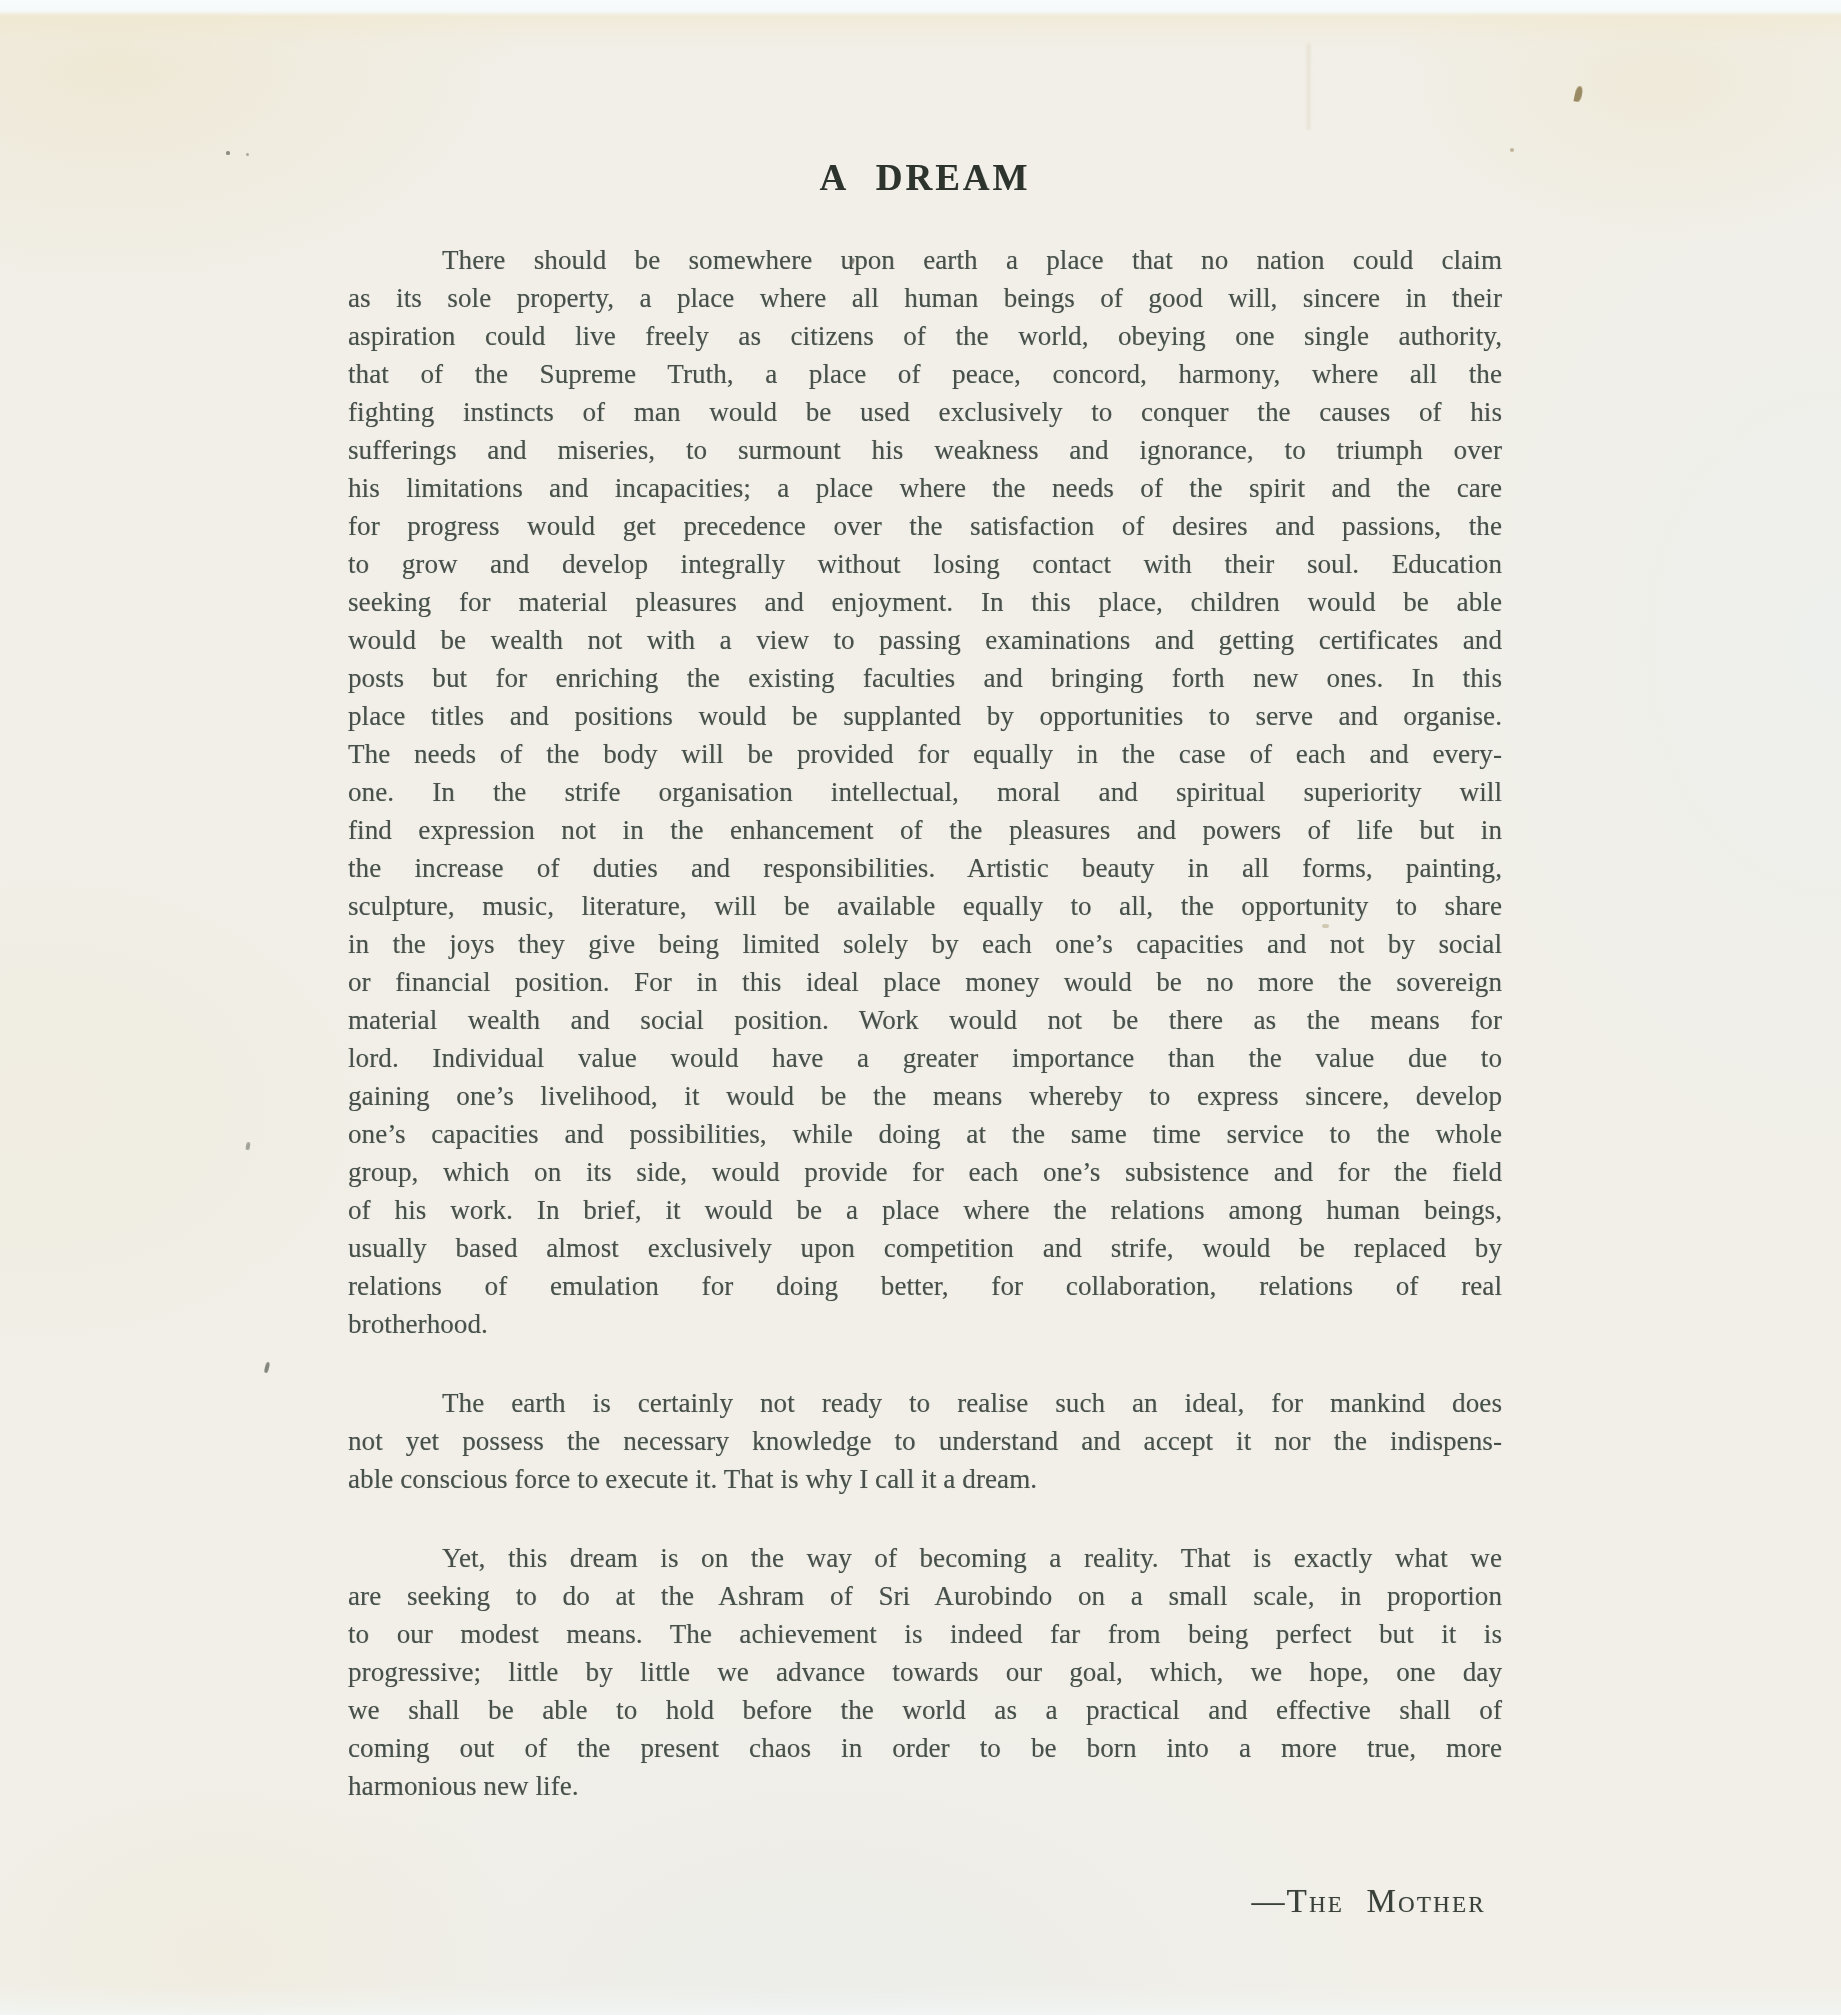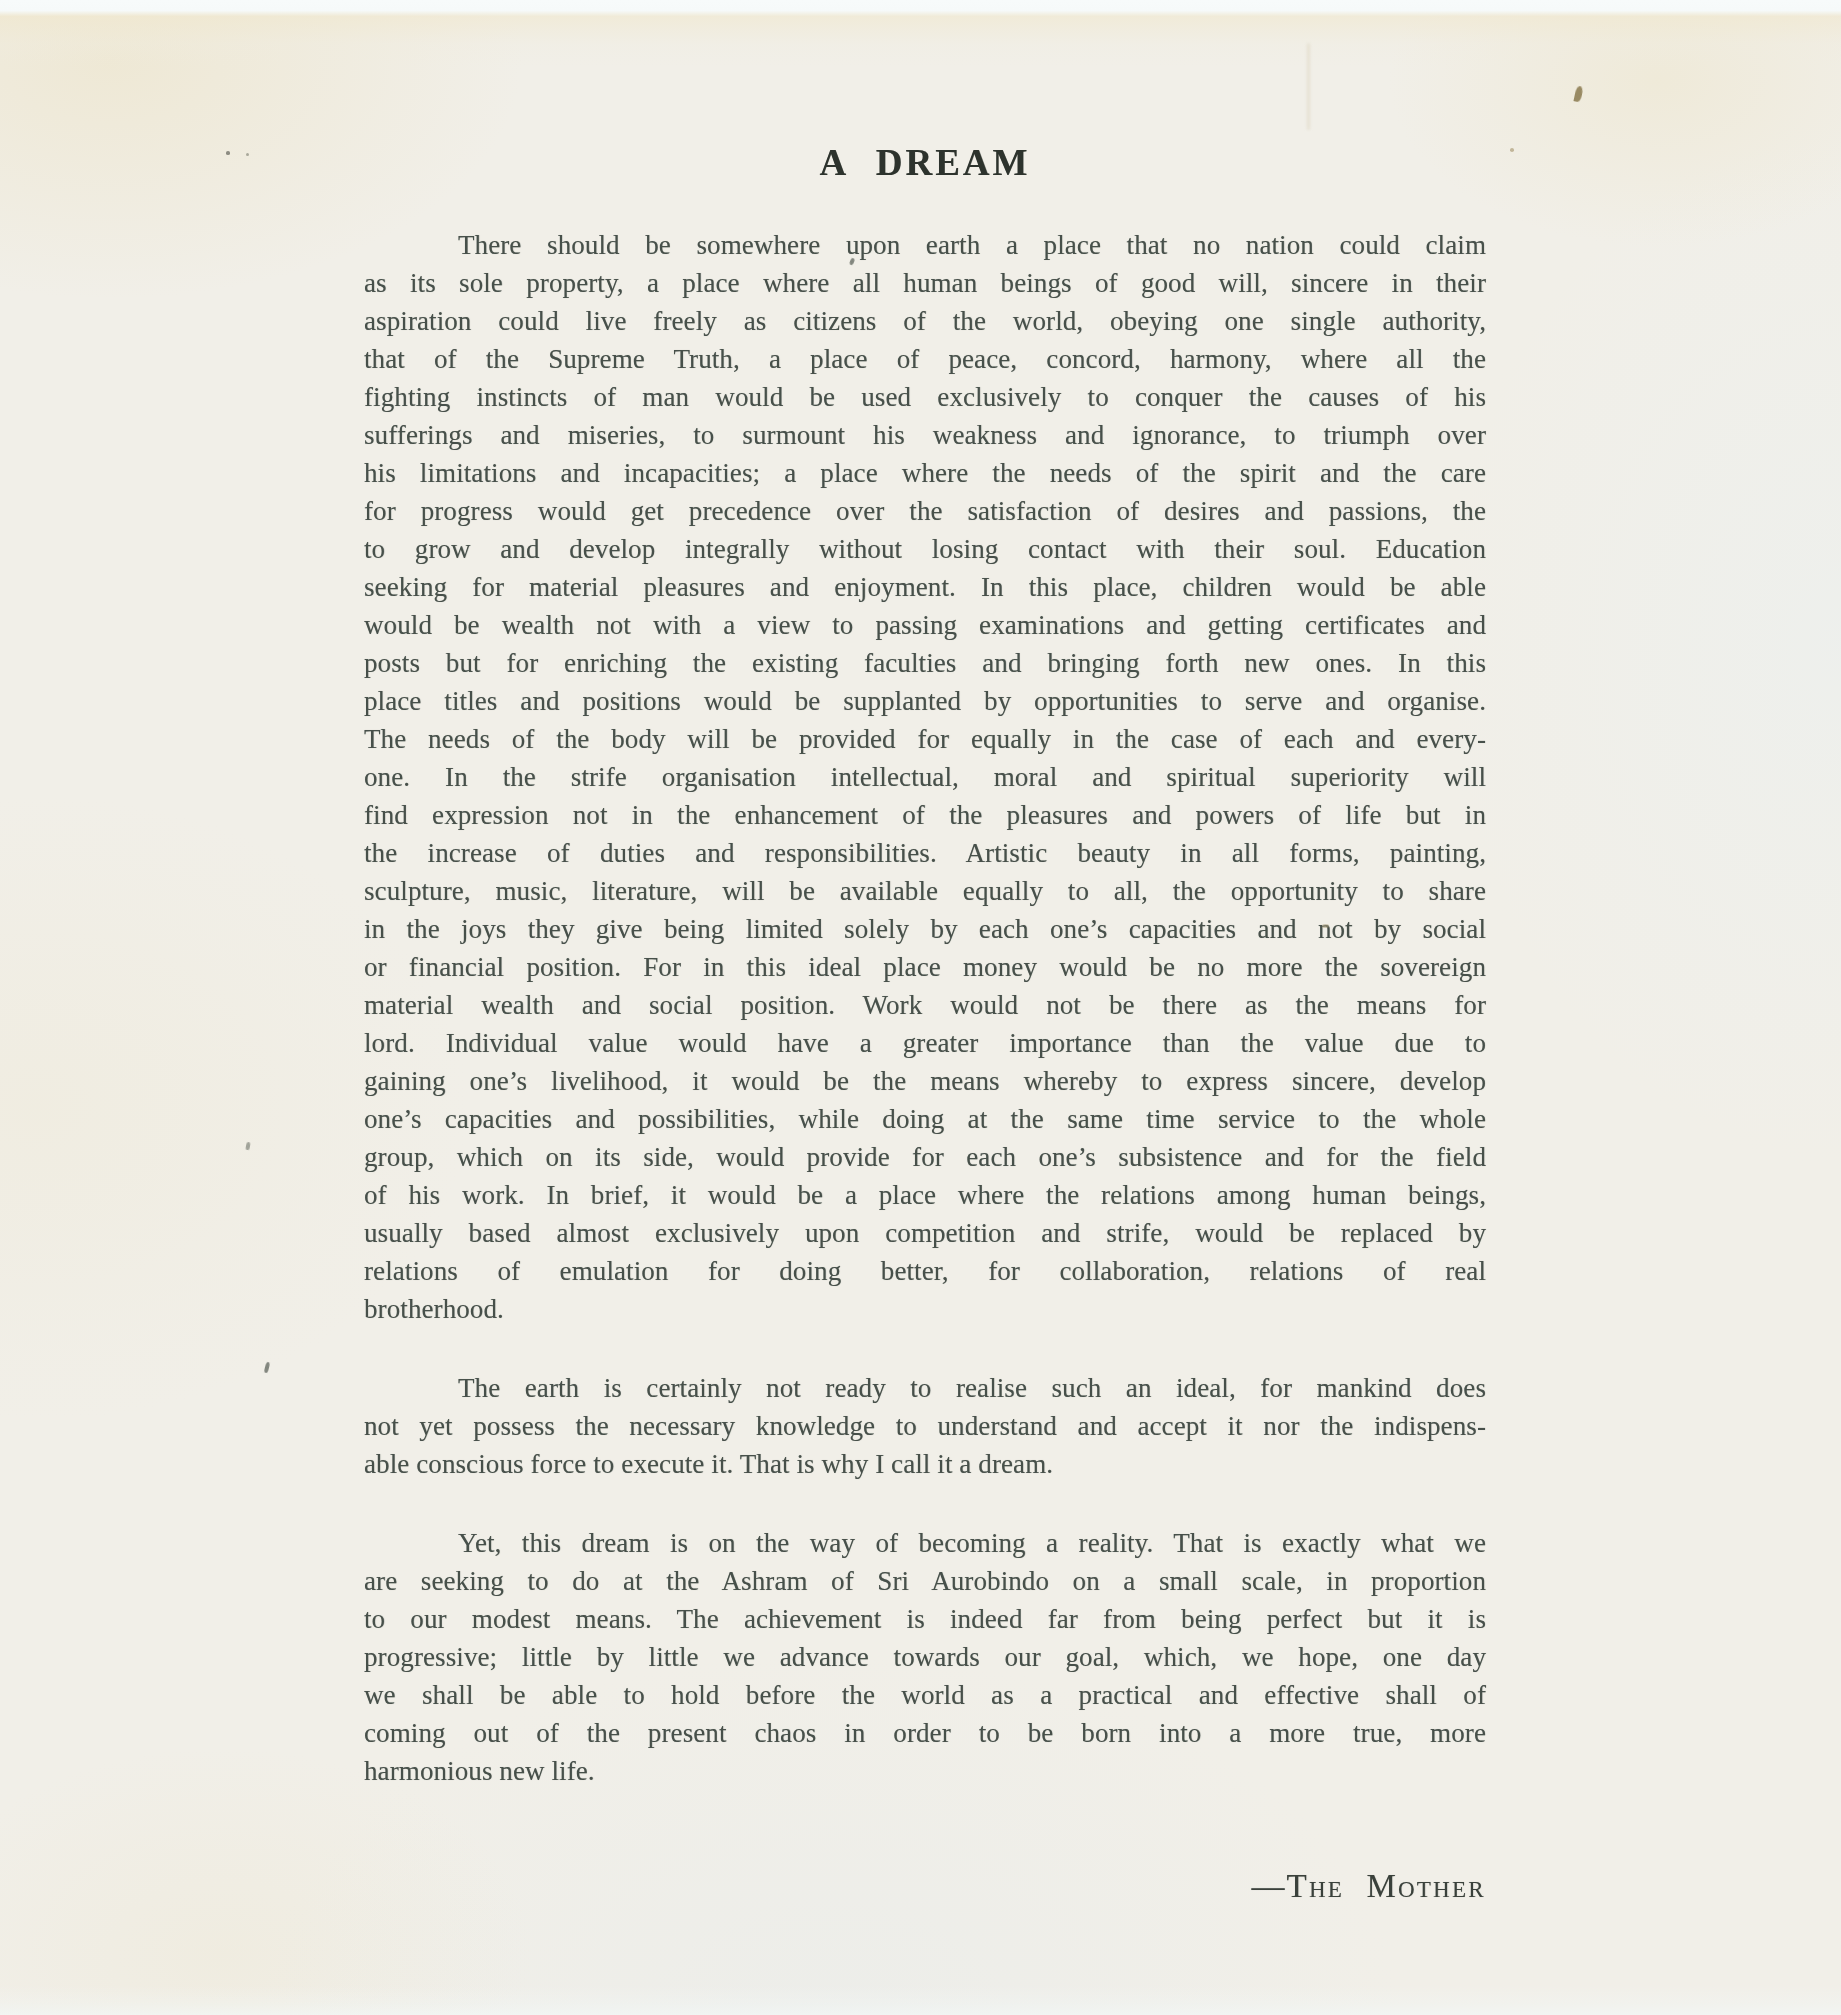--- a/index.html
+++ b/index.html
@@ -13,33 +13,33 @@
       linear-gradient(to bottom, #f7fbfb 0px, #f6fafa 10.4px, rgba(240,231,204,0.55) 16.3px, rgba(240,236,222,0.25) 44px, rgba(240,236,222,0) 67px),
       linear-gradient(to top, rgba(243,248,248,0.65) 0px, rgba(243,248,248,0.35) 10.4px, rgba(243,248,248,0) 30px),
       radial-gradient(ellipse 666px 385px at 6% 3%, rgba(234,221,182,0.38), rgba(234,221,182,0) 62%),
       radial-gradient(ellipse 385px 237px at 90% 4%, rgba(236,226,194,0.40), rgba(236,226,194,0) 70%),
       radial-gradient(ellipse 562px 725px at 100% 32%, rgba(235,240,240,0.55), rgba(235,240,240,0) 72%),
       radial-gradient(ellipse 666px 481px at 2% 55%, rgba(238,232,212,0.35), rgba(238,232,212,0) 65%),
       radial-gradient(ellipse 814px 518px at 45% 100%, rgba(230,235,236,0.40), rgba(230,235,236,0) 70%),
       radial-gradient(ellipse 444px 296px at 12% 97%, rgba(236,229,206,0.30), rgba(236,229,206,0) 70%);
   }
   .content{
-    position:absolute;left:348px;top:142px;width:1154px;
+    position:absolute;left:348px;top:157px;width:1154px;
   }
   .doc-title{
     margin:0 0 43px 0;
     text-align:center;
     font-size:37px;line-height:41px;
     font-weight:bold;
     letter-spacing:3px;
     word-spacing:16.3px;
     color:#2d332d;
     text-shadow:0.3px 0.3px 0.6px rgba(45,51,45,0.45);
   }
-  .paragraph{margin:16px;}
+  .paragraph{margin:0;}
   .paragraph + .paragraph{margin-top:41px;}
   .line{
     font-size:27px;
     line-height:38px;
     color:#47504a;
     text-align:justify;
     text-align-last:justify;
     text-justify:inter-word;
     letter-spacing:0.1px;
     text-shadow:0.3px 0.3px 0.7px rgba(71,80,74,0.40);

